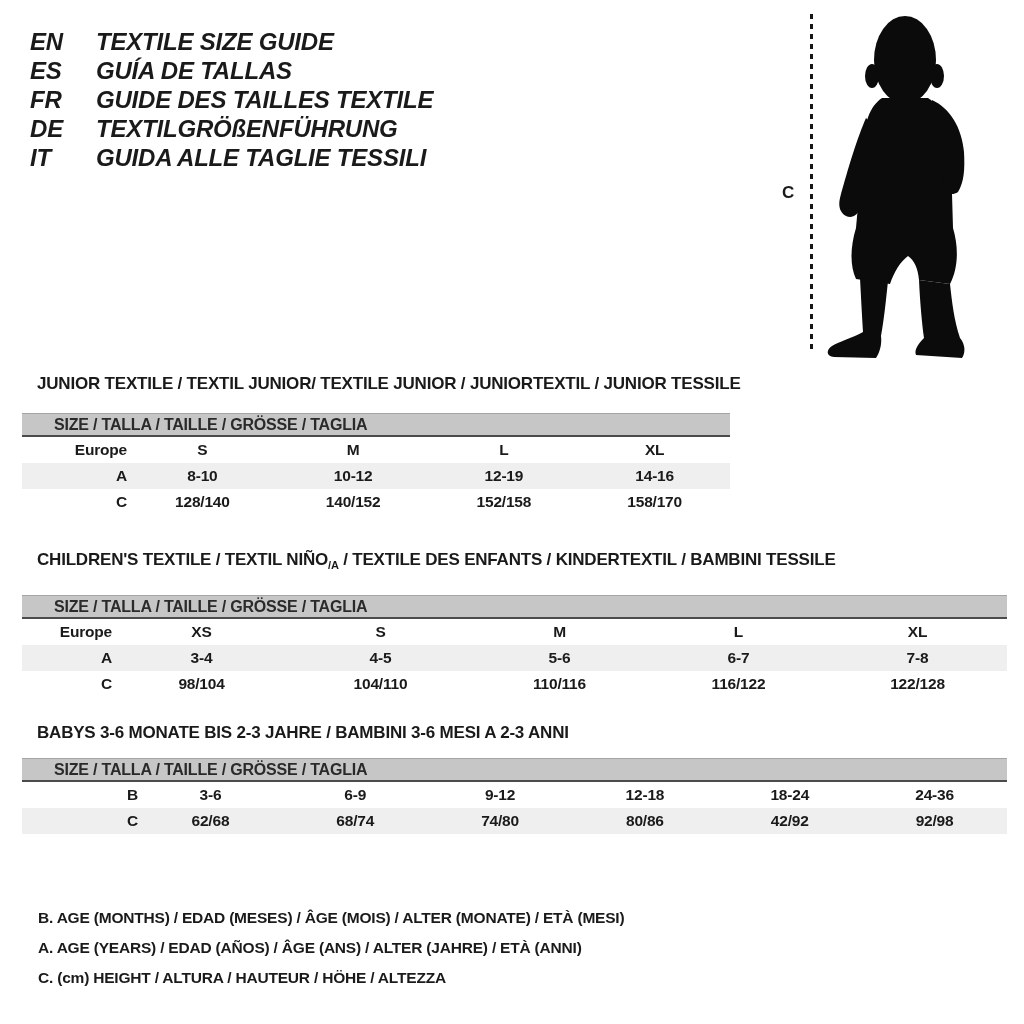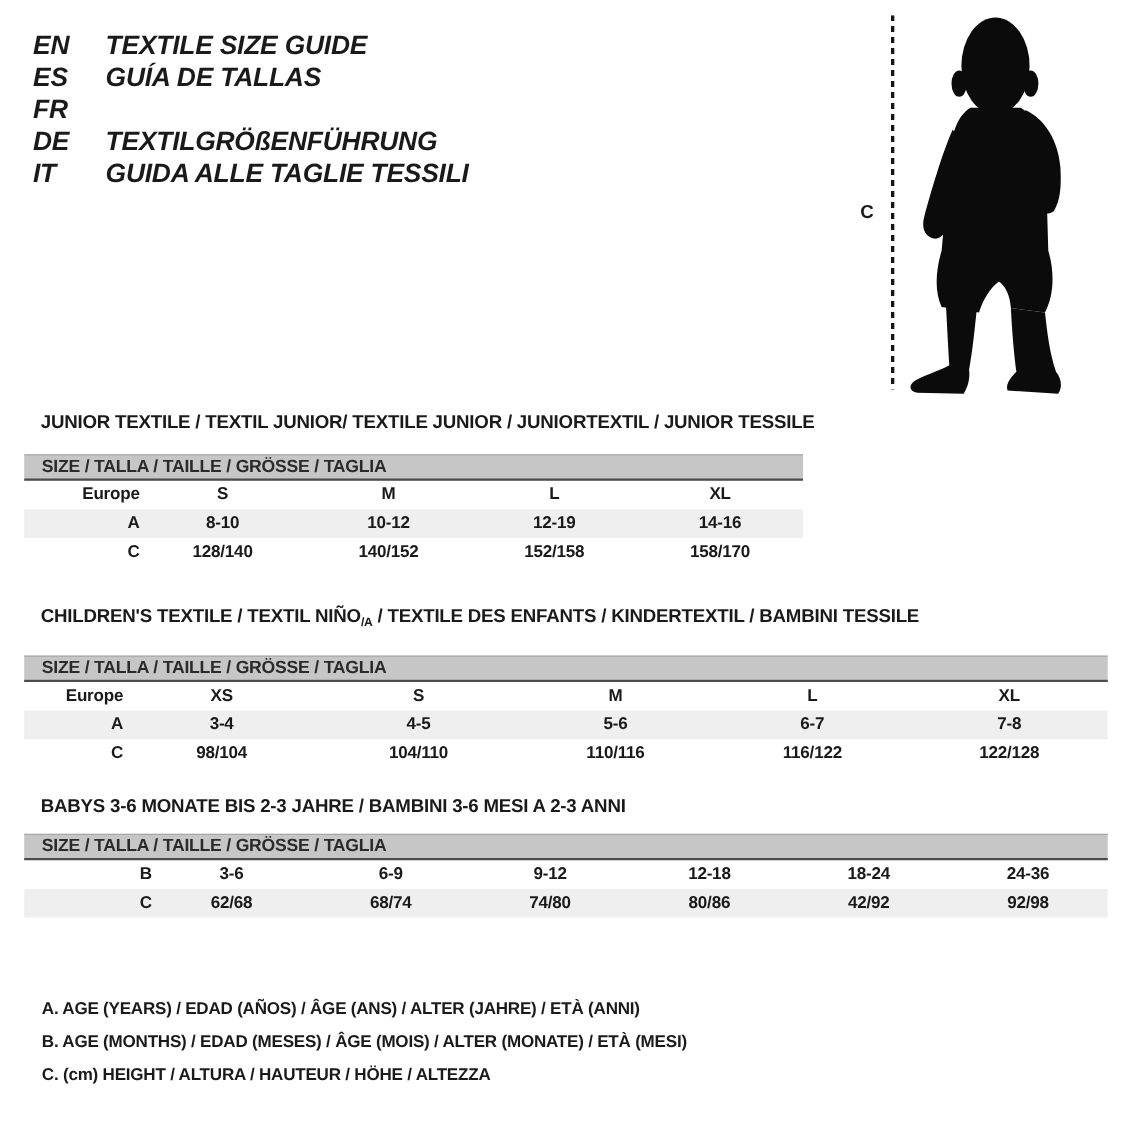--- a/index.html
+++ b/index.html
@@ -33,21 +33,21 @@
   .sec-2 { top:548px; width:985px; }
   .sec-3 { top:718px; width:985px; }
   .sec-heading { font-size:17px; line-height:24px; margin-left:15px; white-space:nowrap; }
   .sec-heading .subscript { font-size:11px; vertical-align:-4px; }
   .sec-3 .sec-heading { line-height:30px; }
   .size-bar {
     height:24px; line-height:22px;
     background:#c6c6c6;
     border-top:1px solid #a5a5a5;
     border-bottom:2px solid #4b4b4b;
-    padding-left:16px;
+    padding-left:32px;
     font-size:16px; color:#2a2a2a;
     white-space:nowrap; overflow:hidden;
   }
   .sec-1 .size-bar { margin-top:17px; }
   .sec-2 .size-bar { margin-top:18px; }
   .sec-3 .size-bar { margin-top:10px; }
   .trow {
     display:grid;
     grid-template-columns:var(--first) repeat(var(--n), 1fr);
     height:26px; align-items:center;
@@ -68,20 +68,21 @@
   <div class="lang-row">
     <span>EN</span>
     <span>TEXTILE SIZE GUIDE</span>
   </div>
   <div class="lang-row">
     <span>ES</span>
     <span>GUÍA DE TALLAS</span>
   </div>
   <div class="lang-row">
     <span>FR</span>
+    <span>GUIDE DES TAILLES TEXTILE</span>
   </div>
   <div class="lang-row">
     <span>DE</span>
     <span>TEXTILGRÖßENFÜHRUNG</span>
   </div>
   <div class="lang-row">
     <span>IT</span>
     <span>GUIDA ALLE TAGLIE TESSILI</span>
   </div>
 </div>
@@ -197,16 +198,16 @@
         <span class="tcell">68/74</span>
         <span class="tcell">74/80</span>
         <span class="tcell">80/86</span>
         <span class="tcell">42/92</span>
         <span class="tcell">92/98</span>
       </div>
     </div>
 </div>
 
 <div class="footnotes">
+  <div class="footnote-line">B. AGE (MONTHS) / EDAD (MESES) / ÂGE (MOIS) / ALTER (MONATE) / ETÀ (MESI)</div>
   <div class="footnote-line">A. AGE (YEARS) / EDAD (AÑOS) / ÂGE (ANS) / ALTER (JAHRE) / ETÀ (ANNI)</div>
-  <div class="footnote-line">B. AGE (MONTHS) / EDAD (MESES) / ÂGE (MOIS) / ALTER (MONATE) / ETÀ (MESI)</div>
   <div class="footnote-line">C. (cm) HEIGHT / ALTURA / HAUTEUR / HÖHE / ALTEZZA</div>
 </div>
 
 </body></html>

